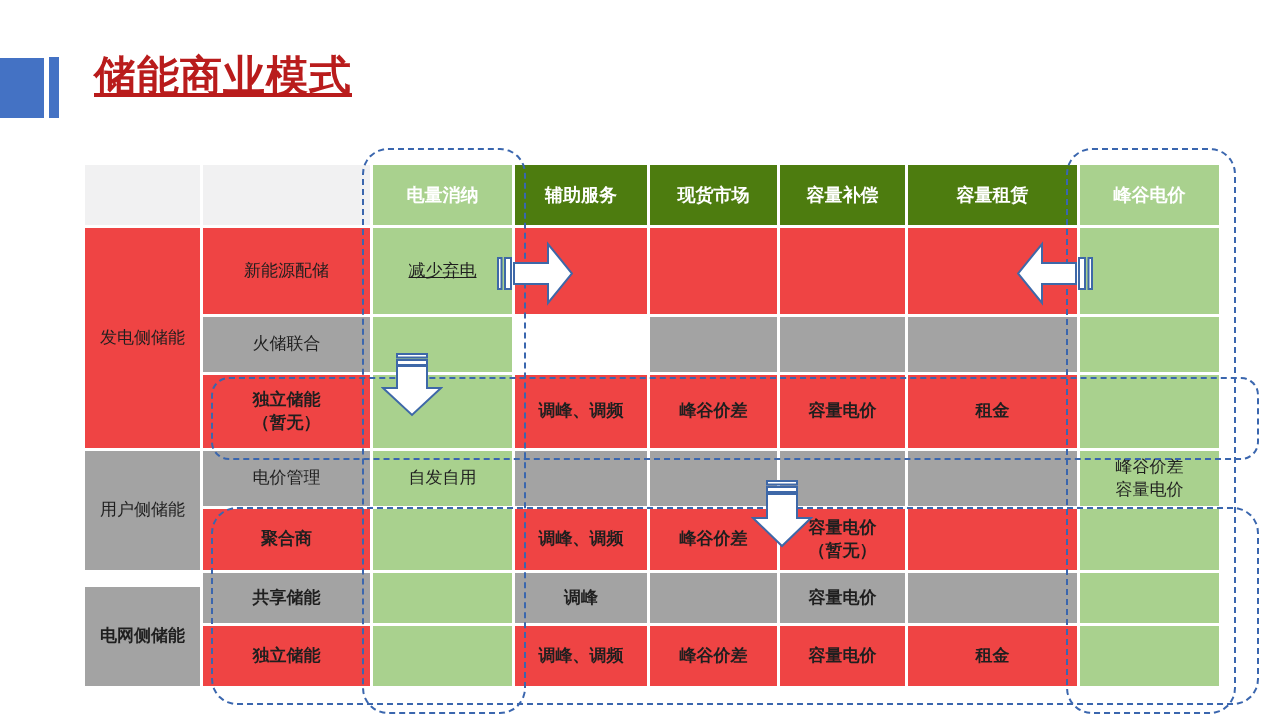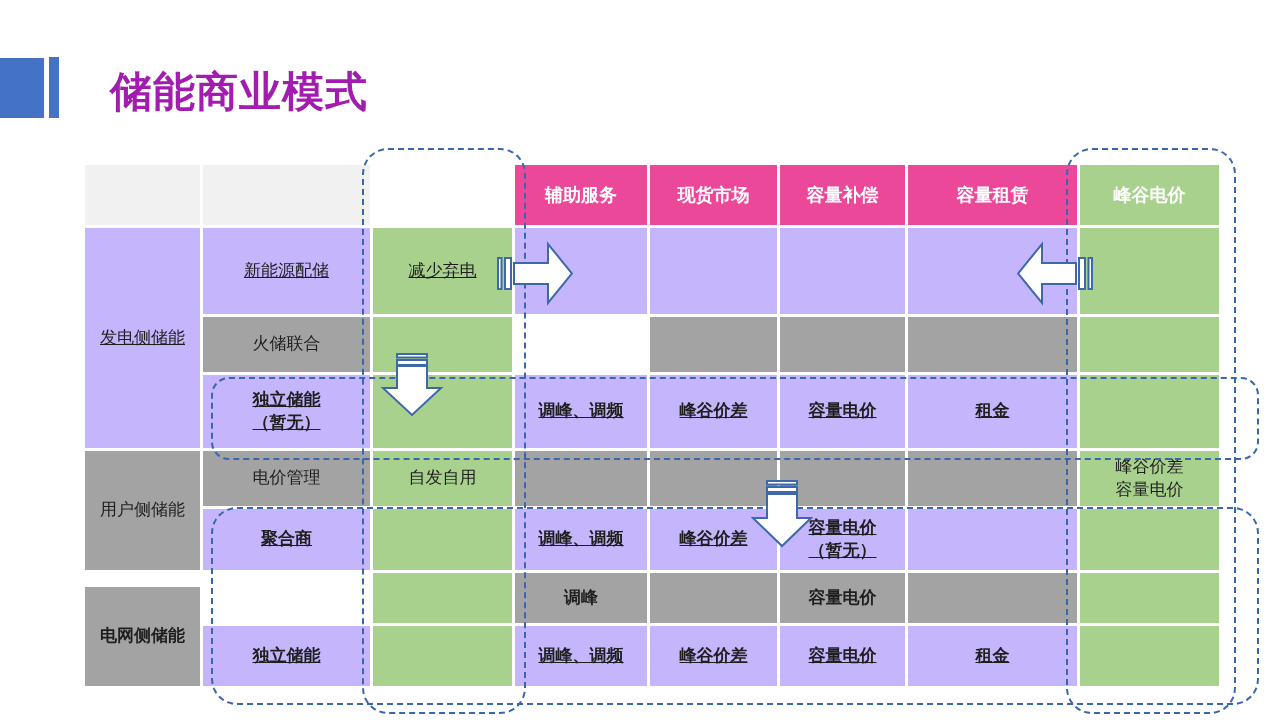--- a/index.html
+++ b/index.html
@@ -4,36 +4,36 @@
 <style>
   html,body{margin:0;padding:0;background:#fff;}
   body{width:1280px;height:720px;position:relative;overflow:hidden;
        font-family:"Liberation Sans",sans-serif;color:#1f1f1f;}
   .slide{position:absolute;inset:0;background:#ffffff;}
 
   
   .accent{position:absolute;background:#4472C4;}
   .accent-square{left:0;top:58px;width:44px;height:60px;}
   .accent-bar{left:49px;top:57px;width:10px;height:61px;}
-  h1.title{position:absolute;left:94px;top:48px;margin:16px;
-           font-size:42px;font-weight:bold;color:#a21caf;letter-spacing:1px;}
+  h1.title{position:absolute;left:94px;top:48px;margin:0;
+           font-size:42px;font-weight:bold;color:#b91c1c;letter-spacing:1px;text-decoration:underline;}
 
   
   .table-grid{position:absolute;left:85px;top:165px;display:grid;
 
               grid-template-columns:115px 167px 139px 132px 127px 125px 169px 139px;
               grid-template-rows:60px 86px 55px 73px 55px 61px 50px 60px;
               gap:3px;}
   .cell{display:flex;align-items:center;justify-content:center;text-align:center;
         font-size:17px;line-height:1.35;white-space:pre-line;padding:2px 4px;box-sizing:border-box;}
   .cell.head{font-weight:bold;color:#ffffff;font-size:18px;}
   .tone-gray{background:#F1F1F2;}
-  .tone-blue{background:#ec4899;text-align:right;}
+  .tone-blue{background:#4d7c0f;text-align:right;}
   .tone-green{background:#A9D18E;}
-  .tone-dark{background:#c4b5fd;text-decoration:underline;}
+  .tone-dark{background:#ef4444;}
   .tone-light{background:#a3a3a3;}
   .cell.head.tone-green{color:#ffffff;}
   .bold{font-weight:bold;}
 
   
   .dashed-box{position:absolute;border:2px dashed #3A66AE;pointer-events:none;}
   .box-col-a{left:362px;top:148px;width:160px;height:562px;border-radius:26px;}
   .box-col-b{left:1066px;top:148px;width:166px;height:562px;border-radius:26px;}
   .box-row-c{left:211px;top:377px;width:1044px;height:79px;border-radius:18px;}
   .box-row-d{left:211px;top:507px;width:1044px;height:194px;border-radius:26px;}
@@ -51,20 +51,21 @@
 
 <div class="slide">
 
   <div class="accent accent-square"></div>
   <div class="accent accent-bar"></div>
   <h1 class="title">储能商业模式</h1>
 
   <div class="table-grid">
       <div class="cell head tone-gray" style="grid-area: 1 / 1;"></div>
       <div class="cell head tone-gray" style="grid-area: 1 / 2;"></div>
+      <div class="cell head tone-green" style="grid-area: 1 / 3;">电量消纳</div>
       <div class="cell head tone-blue" style="grid-area: 1 / 4;">辅助服务</div>
       <div class="cell head tone-blue" style="grid-area: 1 / 5;">现货市场</div>
       <div class="cell head tone-blue" style="grid-area: 1 / 7;">容量租赁</div>
       <div class="cell head tone-blue" style="grid-area: 1 / 6;">容量补偿</div>
       <div class="cell head tone-green" style="grid-area: 1 / 8;">峰谷电价</div>
       <div class="cell group tone-dark" style="grid-area: 2 / 1 / span 3;">发电侧储能</div>
       <div class="cell group tone-light" style="grid-area: 5 / 1 / span 2;">用户侧储能</div>
       <div class="cell group tone-light bold" style="grid-area: 7 / 1 / span 2; margin-top: 14px;">电网侧储能</div>
       <div class="cell rowlabel tone-dark" style="grid-area: 2 / 2;">新能源配储</div>
       <div class="cell body tone-green" style="grid-area: 2 / 3; text-decoration: underline;">减少弃电</div>
@@ -96,20 +97,21 @@
       <div class="cell body tone-green" style="grid-area: 5 / 8;">峰谷价差
 容量电价</div>
       <div class="cell rowlabel tone-dark bold" style="grid-area: 6 / 2;">聚合商</div>
       <div class="cell body tone-green bold" style="grid-area: 6 / 3;"></div>
       <div class="cell body tone-dark bold" style="grid-area: 6 / 4;">调峰、调频</div>
       <div class="cell body tone-dark bold" style="grid-area: 6 / 5;">峰谷价差</div>
       <div class="cell body tone-dark bold" style="grid-area: 6 / 6;">容量电价
 （暂无）</div>
       <div class="cell body tone-dark bold" style="grid-area: 6 / 7;"></div>
       <div class="cell body tone-green bold" style="grid-area: 6 / 8;"></div>
+      <div class="cell rowlabel tone-light bold" style="grid-area: 7 / 2;">共享储能</div>
       <div class="cell body tone-green bold" style="grid-area: 7 / 3;"></div>
       <div class="cell body tone-light bold" style="grid-area: 7 / 4;">调峰</div>
       <div class="cell body tone-light bold" style="grid-area: 7 / 5;"></div>
       <div class="cell body tone-light bold" style="grid-area: 7 / 6;">容量电价</div>
       <div class="cell body tone-light bold" style="grid-area: 7 / 7;"></div>
       <div class="cell body tone-green bold" style="grid-area: 7 / 8;"></div>
       <div class="cell rowlabel tone-dark bold" style="grid-area: 8 / 2;">独立储能</div>
       <div class="cell body tone-green bold" style="grid-area: 8 / 3;"></div>
       <div class="cell body tone-dark bold" style="grid-area: 8 / 4;">调峰、调频</div>
       <div class="cell body tone-dark bold" style="grid-area: 8 / 5;">峰谷价差</div>

